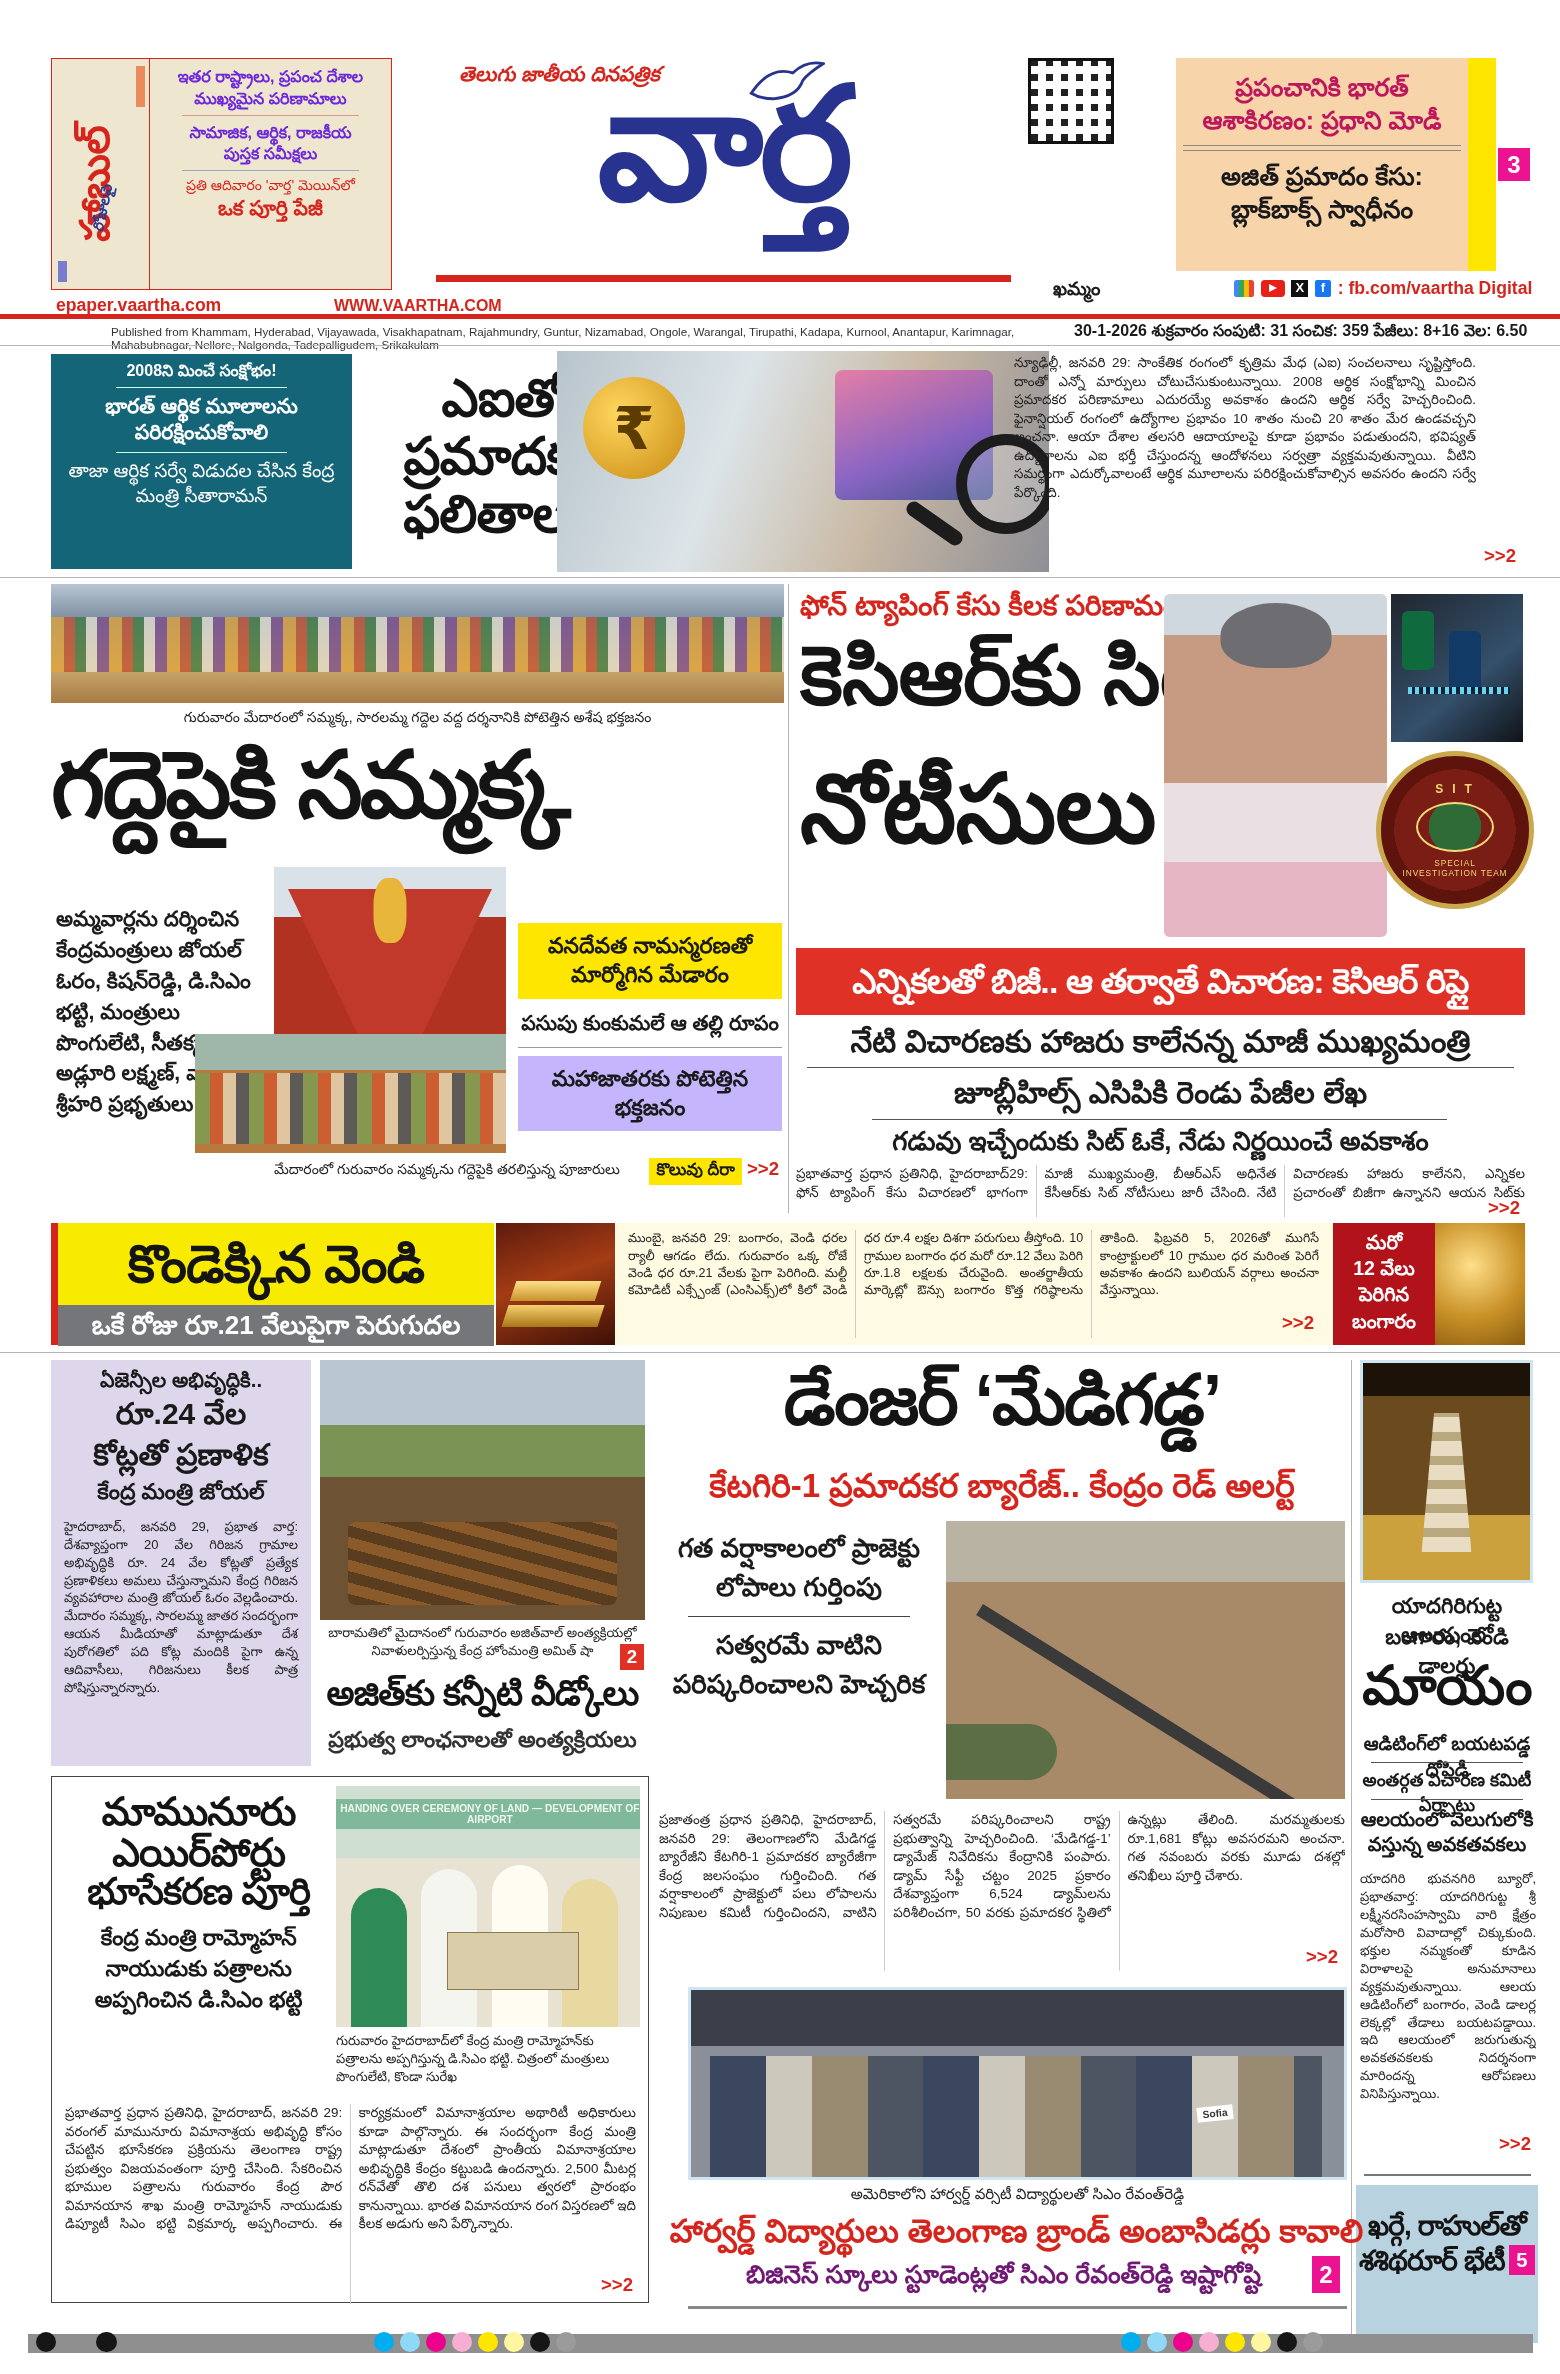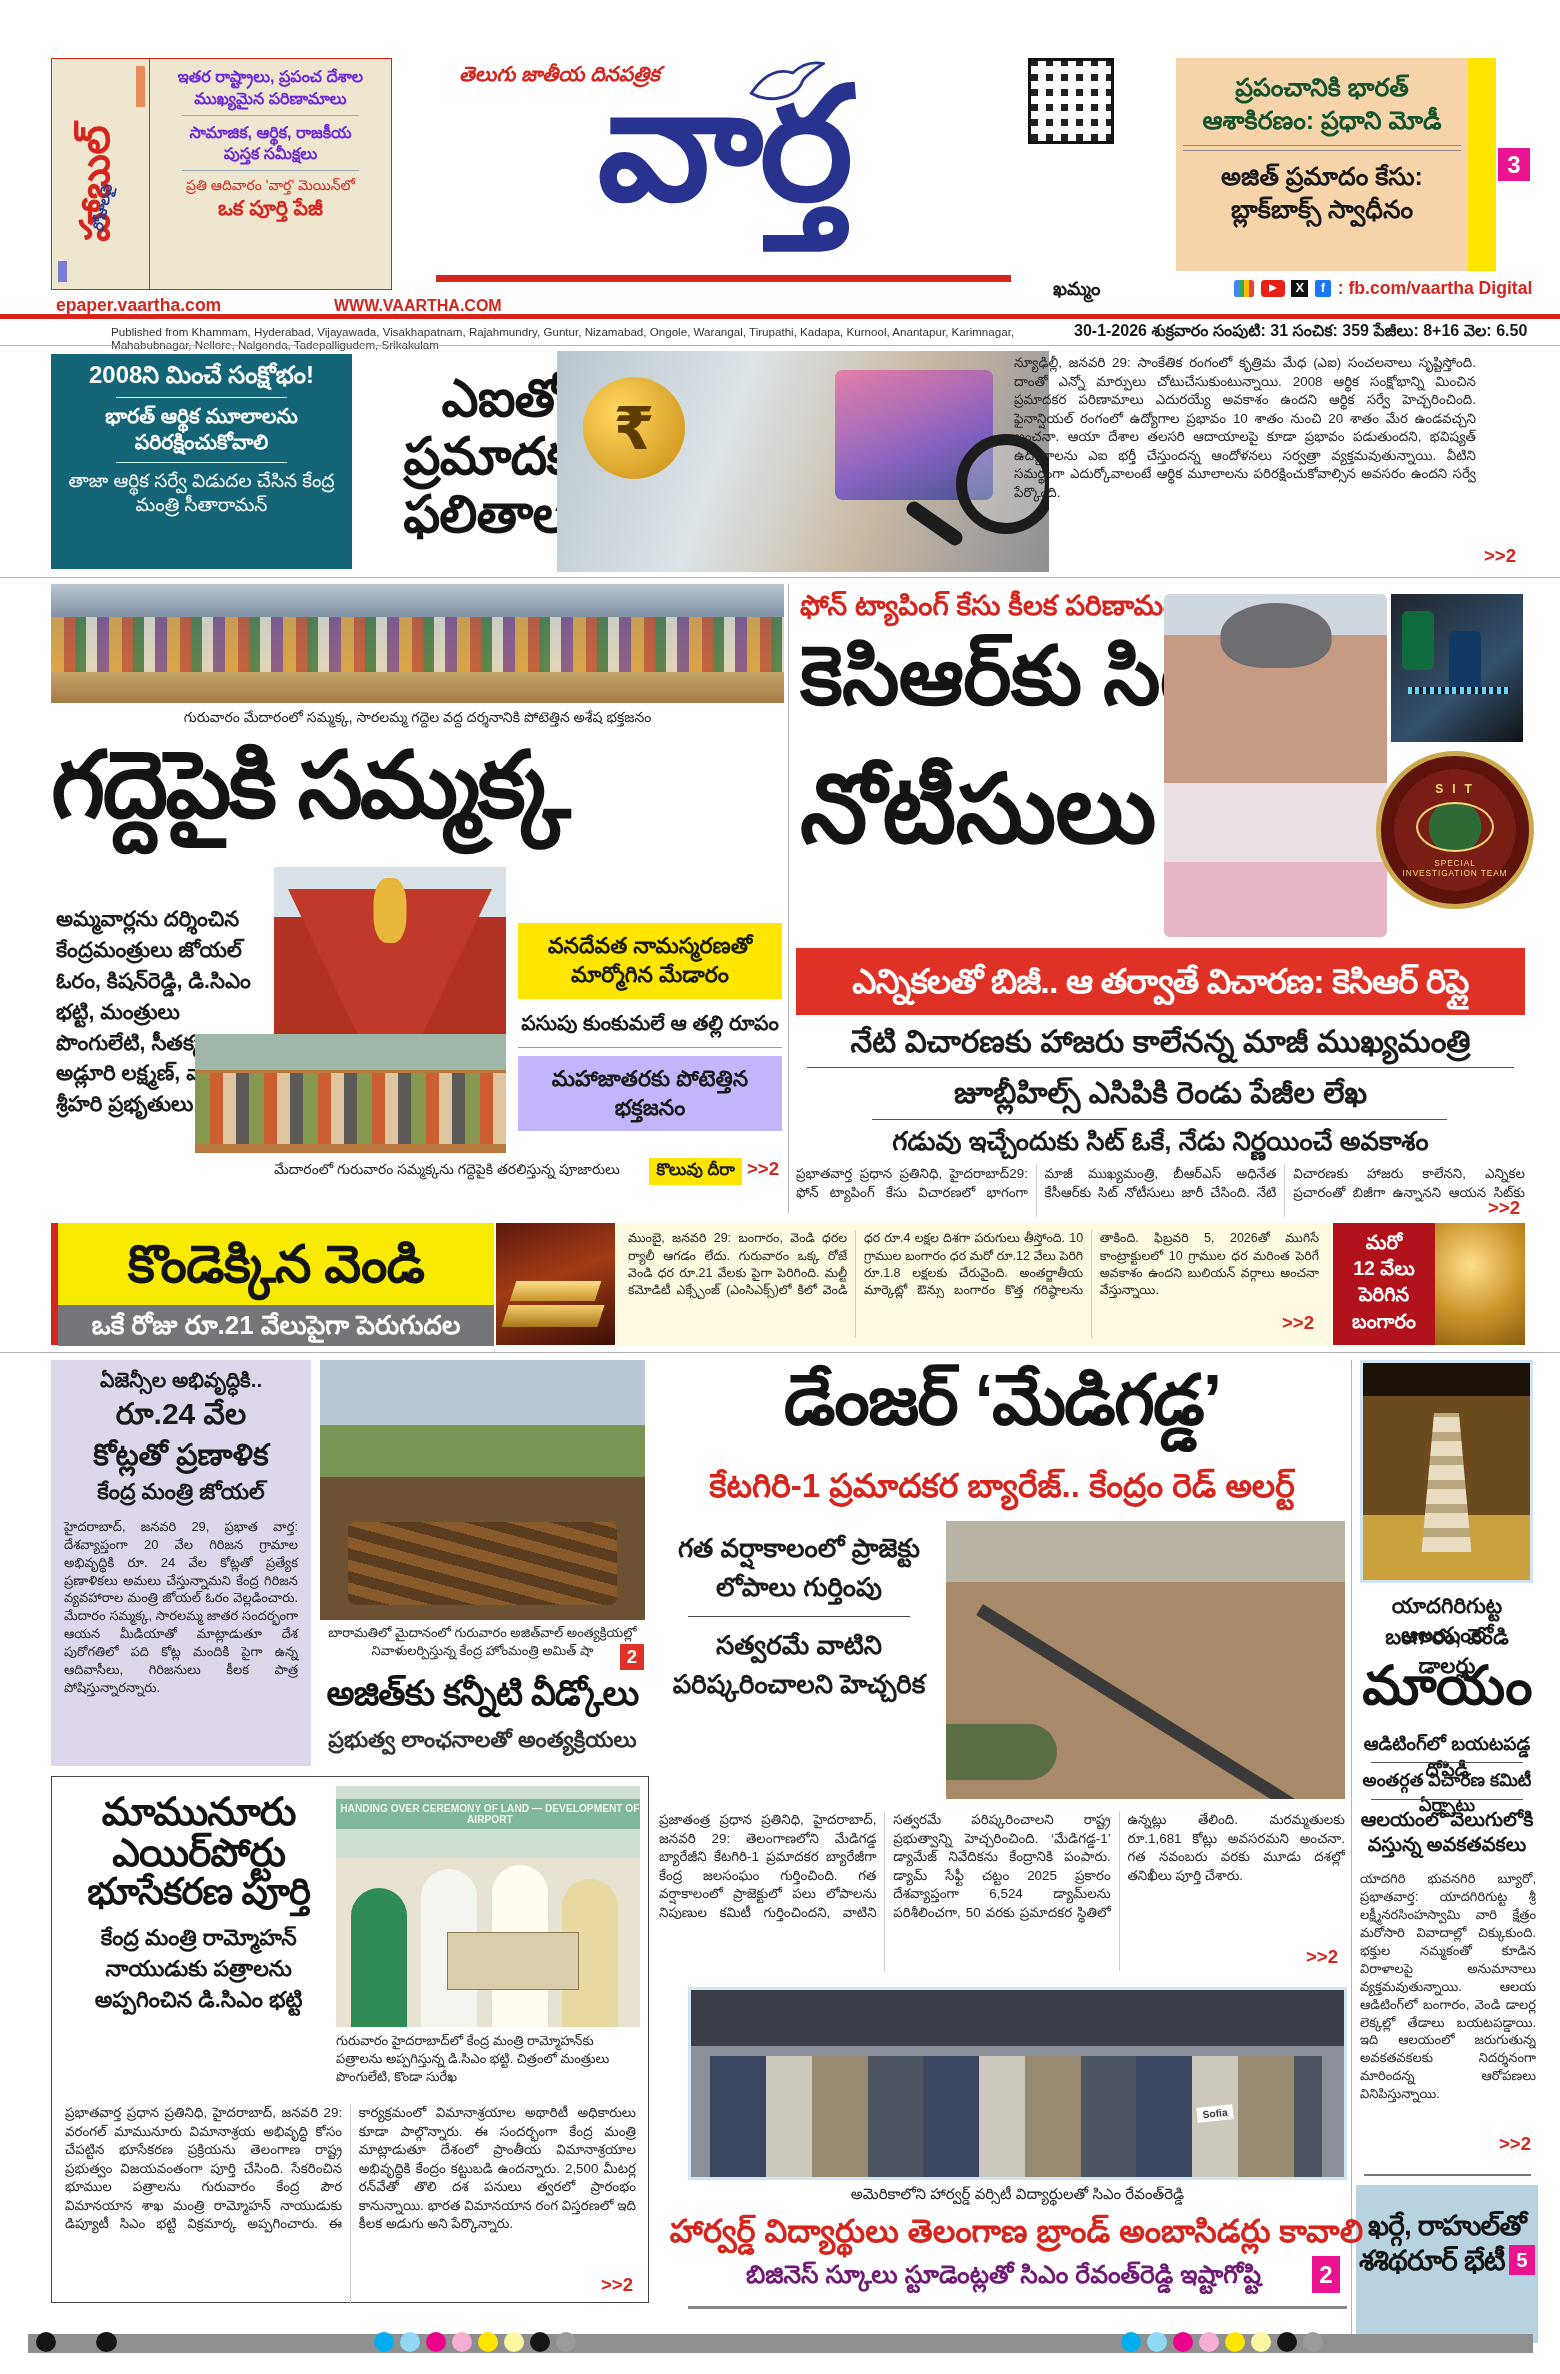--- a/index.html
+++ b/index.html
@@ -63,21 +63,21 @@
   <div class="abs bold" style="left:1053px;top:278px;font-size:18.6px;">ఖమ్మం</div>
 
   <div class="abs" style="left:1028px;top:58px;width:80px;height:80px;border:3.7px solid #111;
               background:
                 repeating-linear-gradient(0deg,#111 0 7.4px,#fff 7.4px 15px),
                 repeating-linear-gradient(90deg,#111 0 7.4px,#fff 7.4px 15px);
               background-blend-mode:screen;"></div>
 
   <div class="abs" style="left:1176px;top:58px;width:320px;height:213px;background:#f7d4a9;display:flex;">
     <div style="flex:1;padding:13px 7.4px 7.4px 7.4px;text-align:center;">
-      <div class="bold" style="font-size:25px;line-height:1.3;color:#14532d;">ప్రపంచానికి భారత్ ఆశాకిరణం: ప్రధాని మోడీ</div>
+      <div class="bold" style="font-size:25px;line-height:1.3;color:#be185d;">ప్రపంచానికి భారత్ ఆశాకిరణం: ప్రధాని మోడీ</div>
       <div style="height:3.7px;border-top:1.9px solid #8a8a8a;border-bottom:1.9px solid #8a8a8a;margin:9.3px 0;"></div>
       <div class="bold" style="font-size:25px;line-height:1.3;color:#19191b;">అజిత్ ప్రమాదం కేసు: బ్లాక్‌బాక్స్ స్వాధీనం</div>
     </div>
     <div style="width:28px;background:#ffe600;"></div>
   </div>
   <div class="abs badge" style="left:1498px;top:148px;width:32px;height:33px;font-size:24px;line-height:33px;">3</div>
 
   <div class="abs" style="left:1234px;top:278px;display:flex;align-items:center;gap:6.5px;">
     <span style="display:inline-block;width:20.4px;height:16.7px;background:linear-gradient(90deg,#4285f4 25%,#34a853 25% 50%,#fbbc05 50% 75%,#ea4335 75%);border-radius:2.8px;"></span>
     <span style="display:inline-block;width:24px;height:16.7px;background:#e62117;border-radius:3.7px;position:relative;">
@@ -87,21 +87,21 @@
     <span style="display:inline-block;width:16.7px;height:16.7px;background:#1877f2;color:#fff;font-weight:800;font-size:13px;text-align:center;line-height:16.7px;border-radius:1.9px;">f</span>
     <span class="red bold" style="font-size:17.6px;">: fb.com/vaartha Digital</span>
   </div>
 
   <div class="abs" style="left:0;top:314px;width:1560px;height:4.6px;background:#d6251d;"></div>
   <div class="abs" style="left:111px;top:325px;width:909px;font-size:11.6px;color:#333;">Published from Khammam, Hyderabad, Vijayawada, Visakhapatnam, Rajahmundry, Guntur, Nizamabad, Ongole, Warangal, Tirupathi, Kadapa, Kurnool, Anantapur, Karimnagar, Mahabubnagar, Nellore, Nalgonda, Tadepalligudem, Srikakulam</div>
   <div class="abs bold" style="left:1074px;top:322px;width:473px;font-size:16px;">30-1-2026 శుక్రవారం సంపుటి: 31 సంచిక: 359  పేజీలు: 8+16  వెల: 6.50</div>
   <div class="abs rule-h" style="left:0;top:345px;width:1560px;"></div>
 
   <div class="abs" style="left:51px;top:354px;width:301px;height:215px;background:#156578;color:#fff;text-align:center;padding-top:7.4px;box-sizing:border-box;">
-    <div class="bold" style="font-size:24px;line-height:1.2;">2008ని మించే సంక్షోభం!</div>
+    <div class="bold" style="font-size:16px;line-height:1.2;">2008ని మించే సంక్షోభం!</div>
     <div style="height:0.9px;background:#cfe;margin:6.5px 65px;"></div>
     <div class="bold" style="font-size:20.4px;line-height:1.25;padding:0 9.3px;">భారత్ ఆర్థిక మూలాలను పరిరక్షించుకోవాలి</div>
     <div style="height:0.9px;background:#cfe;margin:6.5px 65px;"></div>
     <div style="font-size:18.6px;line-height:1.3;padding:0 11px;">తాజా ఆర్థిక సర్వే విడుదల చేసిన కేంద్ర మంత్రి సీతారామన్</div>
   </div>
   <div class="abs hl" style="left:364px;top:369px;width:278px;font-size:52px;text-align:center;line-height:1.12;">ఎఐతో ప్రమాదకర ఫలితాలు!</div>
 
   <div class="abs photo" style="left:557px;top:351px;width:492px;height:221px;background:linear-gradient(110deg,#b8c4cc 0%,#dce4e8 35%,#c9b9a5 65%,#8e8f96 100%);overflow:hidden;">
     <div class="abs" style="left:26px;top:26px;width:102px;height:102px;border-radius:50%;background:radial-gradient(circle at 35% 35%,#ffd75e,#c98a12);display:flex;align-items:center;justify-content:center;font-size:59px;font-weight:800;color:#5d3c00;">₹</div>
     <div class="abs" style="left:278px;top:18.6px;width:158px;height:130px;background:linear-gradient(160deg,#e86aa0,#7a4fc9 60%,#2b3f8c);border-radius:7.4px;opacity:.8;"></div>

